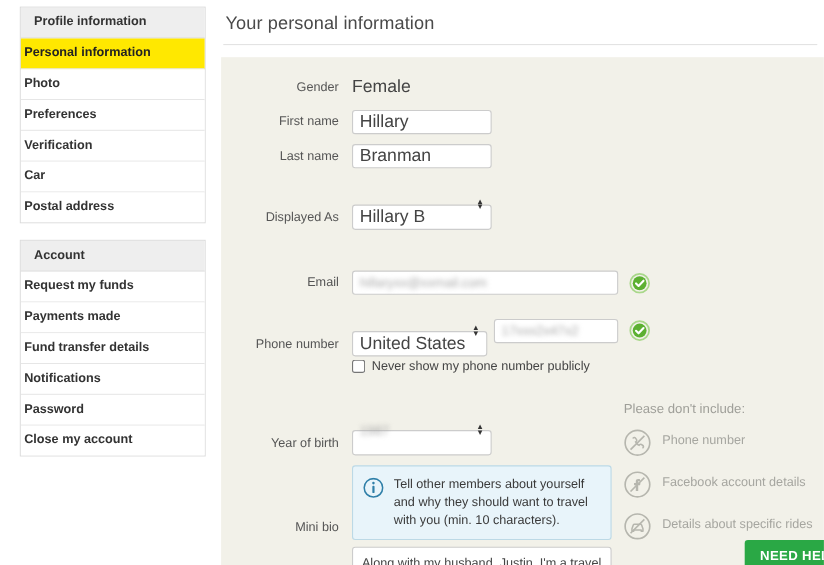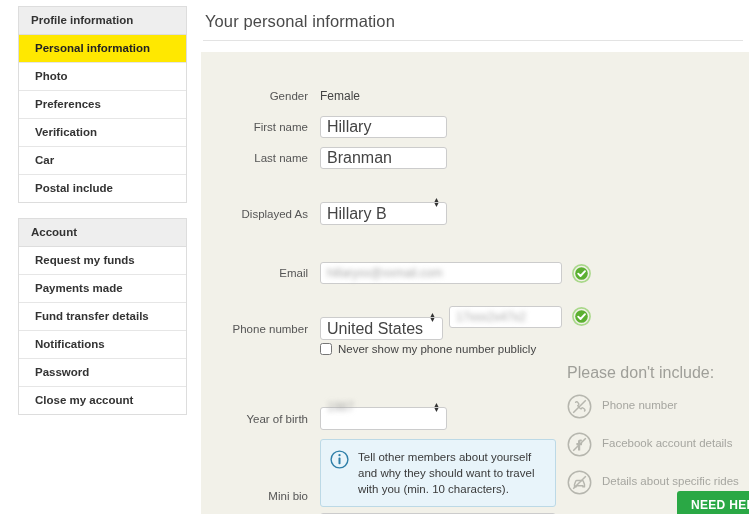--- a/index.html
+++ b/index.html
@@ -35,21 +35,21 @@
   .nav-header {
     background: #eeeeee;
     border-bottom: 1px solid #dddddd;
     padding: 7px 12px;
     font-size: 11.5px;
     font-weight: bold;
     color: #333333;
     line-height: 13px;
   }
   .nav-item {
-    padding: 7px 16px;
+    padding: 7px 3px;
     font-size: 11.5px;
     font-weight: bold;
     color: #333333;
     border-bottom: 1px solid #e6e6e6;
     line-height: 13px;
     background: #ffffff;
     cursor: pointer;
   }
   .nav-item:last-child { border-bottom: none; }
   .nav-item.active {
@@ -98,24 +98,23 @@
     min-width: 107px;
     text-align: right;
     padding-right: 12px;
     font-size: 11.5px;
     color: #555555;
     line-height: 22px;
   }
   .row-field { display: flex; align-items: center; }
 
   .static-val {
-    font-size: 12px;
+    font-size: 16px;
     color: #444444;
     line-height: 22px;
-    margin-top: 16px;
   }
 
   input.text-input,
   select.select-input,
   textarea.bio-input {
     font-family: "Liberation Sans", sans-serif;
     font-size: 16px;
     color: #444444;
     background: #ffffff;
     border: 1px solid #cccccc;
@@ -228,21 +227,21 @@
   }
 
   
   .dont-include {
     position: absolute;
     left: 366px;
     top: 312px;
     width: 176px;
   }
   .dont-title {
-    font-size: 16px;
+    font-size: 12px;
     color: #9f9f99;
     margin-bottom: 12px;
   }
   .dont-item {
     display: flex;
     align-items: flex-start;
     margin-bottom: 10px;
   }
   .dont-icon { margin-right: 10px; flex-shrink: 0; }
   .dont-label {
@@ -278,21 +277,21 @@
 
   <div class="sidebar">
 
     <div class="nav-group">
       <div class="nav-header">Profile information</div>
       <div class="nav-item active">Personal information</div>
       <div class="nav-item">Photo</div>
       <div class="nav-item">Preferences</div>
       <div class="nav-item">Verification</div>
       <div class="nav-item">Car</div>
-      <div class="nav-item">Postal include</div>
+      <div class="nav-item">Postal address</div>
     </div>
 
     <div class="nav-group">
       <div class="nav-header">Account</div>
       <div class="nav-item">Request my funds</div>
       <div class="nav-item">Payments made</div>
       <div class="nav-item">Fund transfer details</div>
       <div class="nav-item">Notifications</div>
       <div class="nav-item">Password</div>
       <div class="nav-item">Close my account</div>

